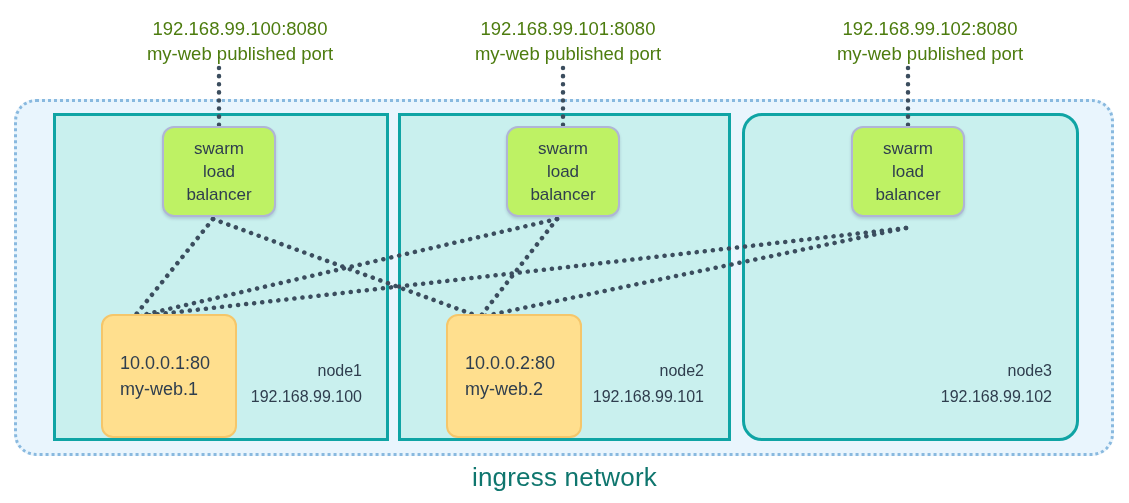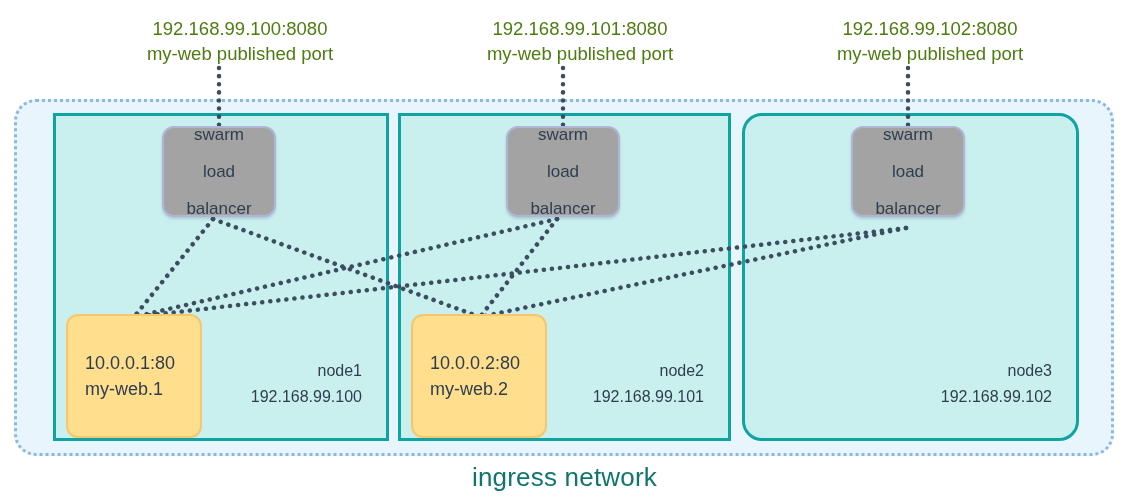--- a/index.html
+++ b/index.html
@@ -67,30 +67,29 @@
   .node-caption .nm,.node-caption .ip{display:block;}
 
   
   .lb-box{
     position:absolute;
     box-sizing:border-box;
     width:114px;height:91px;
     top:126px;
     border:2px solid #b0b5d6;
     border-radius:12px;
-    background:#a3a3a3;
+    background:#bef264;
     box-shadow:0 2px 3px rgba(60,70,110,.20);
     display:flex;
     flex-direction:column;
     align-items:center;
     justify-content:center;
     font-size:17px;
     line-height:23px;
     color:#2f3e4e;
-    gap:14px;
   }
   #lb-box-1{left:162px;}
   #lb-box-2{left:506px;}
   #lb-box-3{left:851px;}
   .lb-box span{display:block;text-align:center;}
 
   
   .task-box{
     position:absolute;
     box-sizing:border-box;
@@ -100,20 +99,21 @@
     border-radius:12px;
     background:#ffdf8e;
     display:flex;
     flex-direction:column;
     align-items:flex-start;
     justify-content:center;
     padding-left:17px;
     font-size:18px;
     line-height:26px;
     color:#2f3e4e;
+    margin-left:35px;
   }
   #task-box-1{left:66px;}
   #task-box-2{left:411px;}
   .task-box span{display:block;}
 
   
   #connectors{
     position:absolute;left:0;top:0;
     width:1129px;height:503px;
     pointer-events:none;
@@ -121,21 +121,21 @@
 </style>
 </head>
 <body>
 
 <div id="stage">
 
   <div class="callout" style="left:90px;top:16px;width:300px;">
     <span class="l1">192.168.99.100:8080</span>
     <span class="l2">my-web published port</span>
   </div>
-  <div class="callout" style="left:430px;top:16px;width:300px;">
+  <div class="callout" style="left:418px;top:16px;width:300px;">
     <span class="l1">192.168.99.101:8080</span>
     <span class="l2">my-web published port</span>
   </div>
   <div class="callout" style="left:780px;top:16px;width:300px;">
     <span class="l1">192.168.99.102:8080</span>
     <span class="l2">my-web published port</span>
   </div>
 
   <div id="ingress-box"></div>
 

